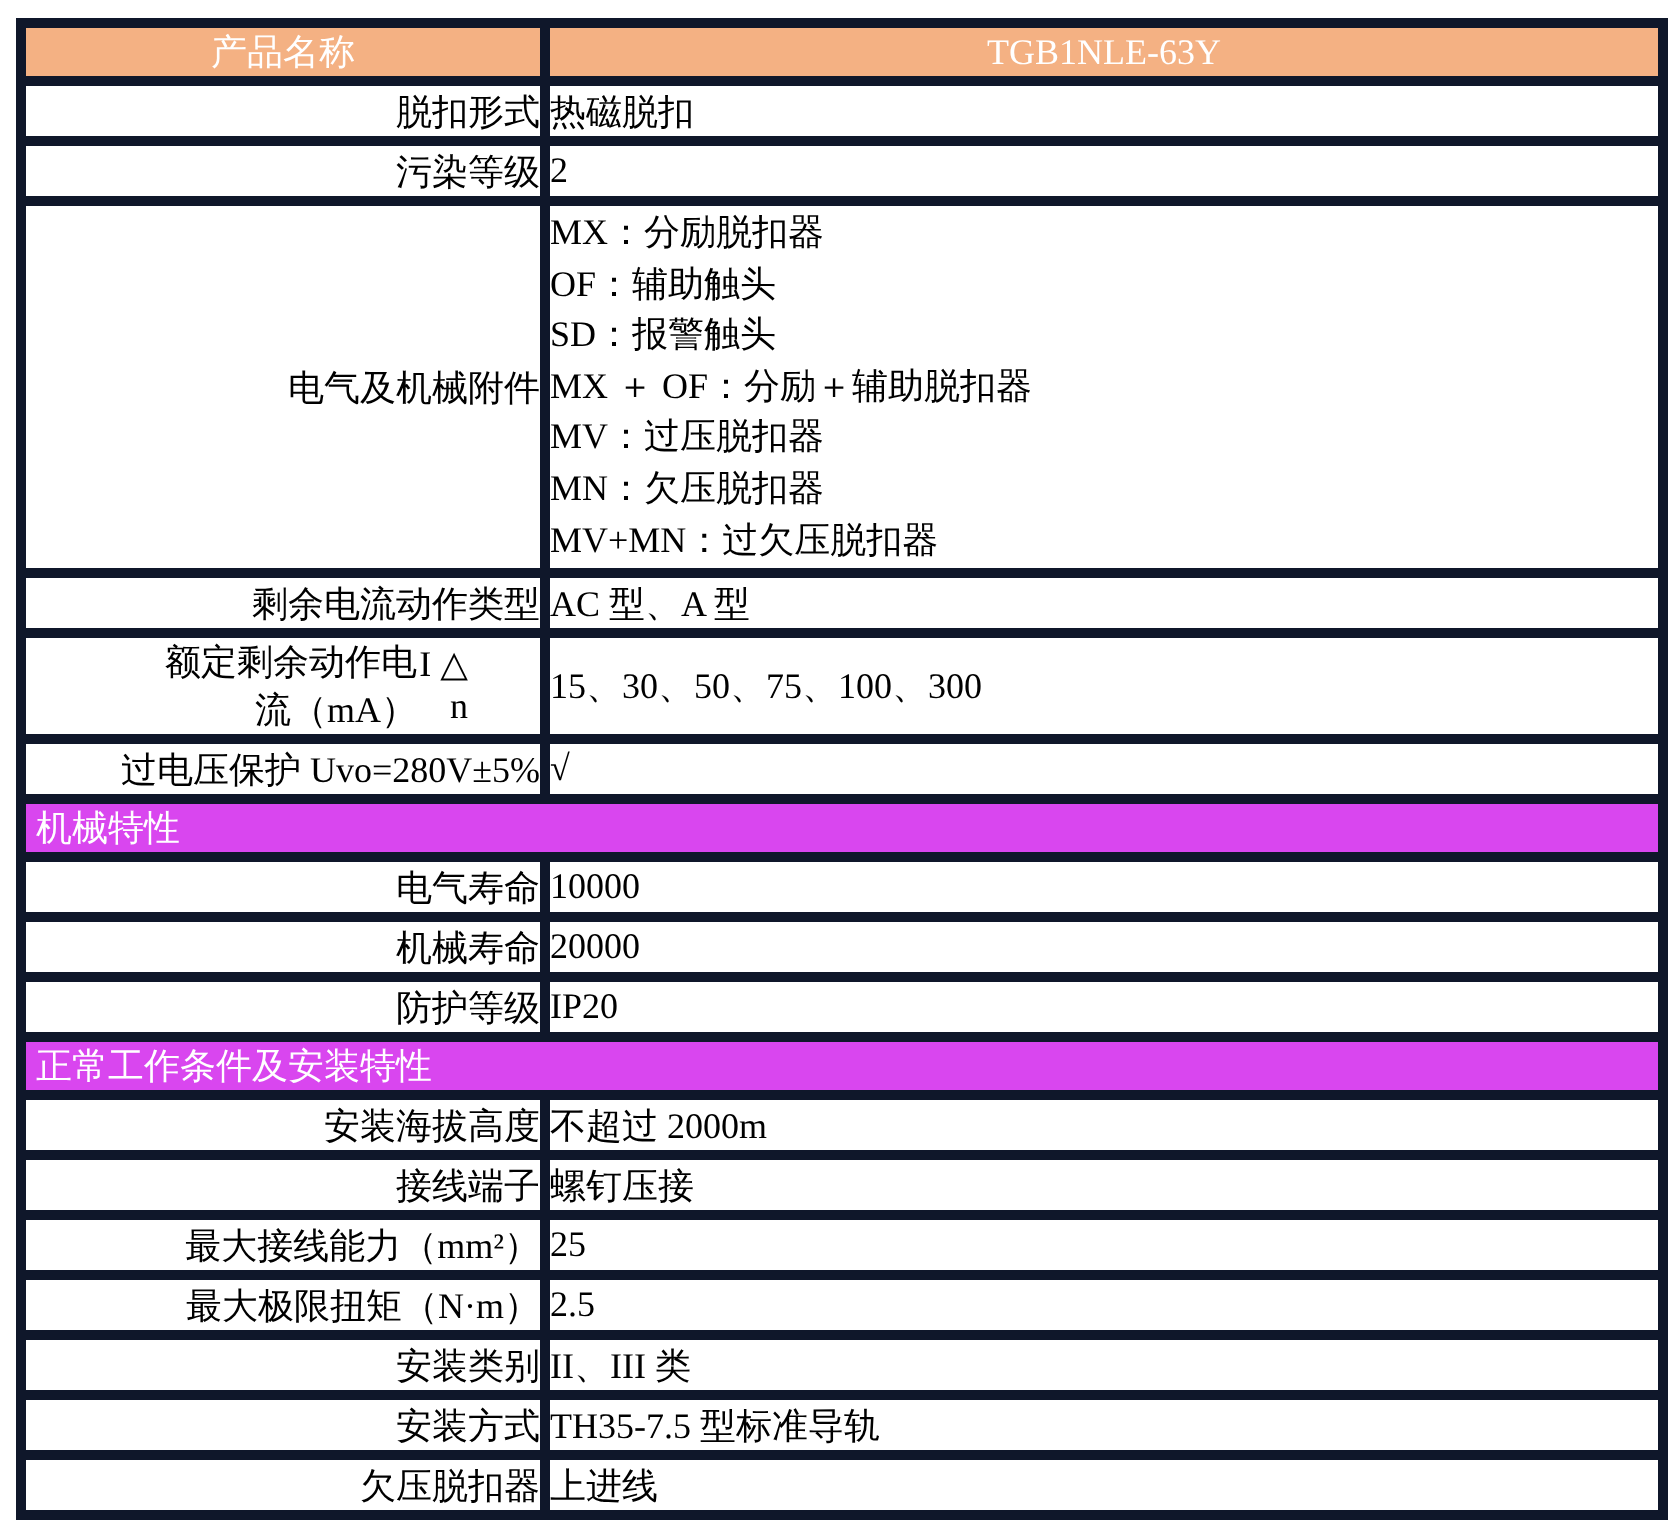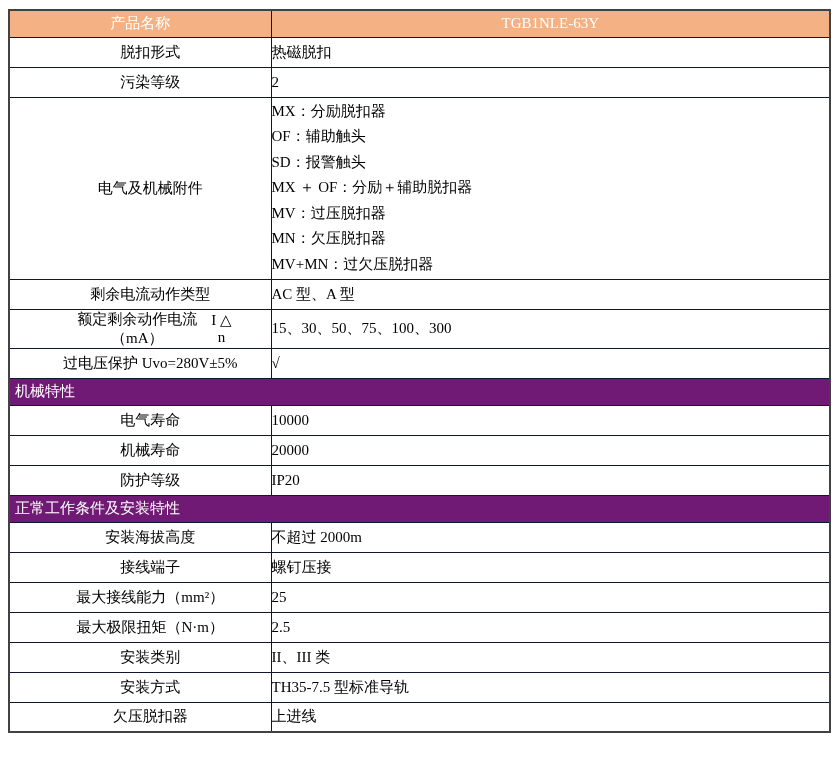--- a/index.html
+++ b/index.html
@@ -20,43 +20,43 @@
   }
   table.spec {
     border-collapse: collapse;
     width: 821px;
     table-layout: fixed;
     border: 2px solid #424242;
   }
   col.c-label { width: 262px; }
   col.c-value { width: 559px; }
   td {
-    border: 1px solid #0f172a;
-    font-size: 15px;
+    border: 5px solid #0f172a;
+    font-size: 18px;
     vertical-align: middle;
     box-sizing: border-box;
     padding: 0;
   }
   td.label {
-    text-align: center;
+    text-align: right;
     padding-left: 20px;
     height: 30px;
   }
   td.value {
     height: 30px;
   }
   tr.head td {
     background: #F4B183;
     color: #ffffff;
     height: 27px;
     text-align: center;
     padding-left: 0;
   }
   tr.section td {
-    background: #701a75;
+    background: #d946ef;
     color: #ffffff;
     height: 27px;
     text-align: left;
     padding-left: 5px;
   }
   td.multiline {
     white-space: pre-line;
     line-height: 25.6px;
     padding: 1px 0;
     height: 180px;

